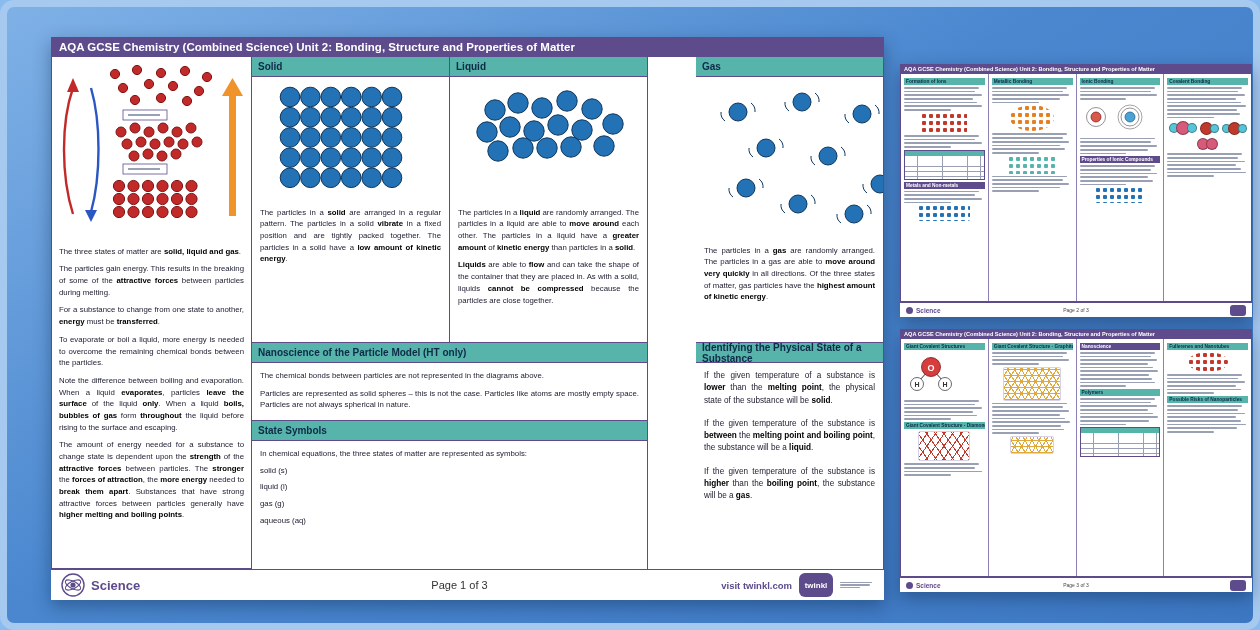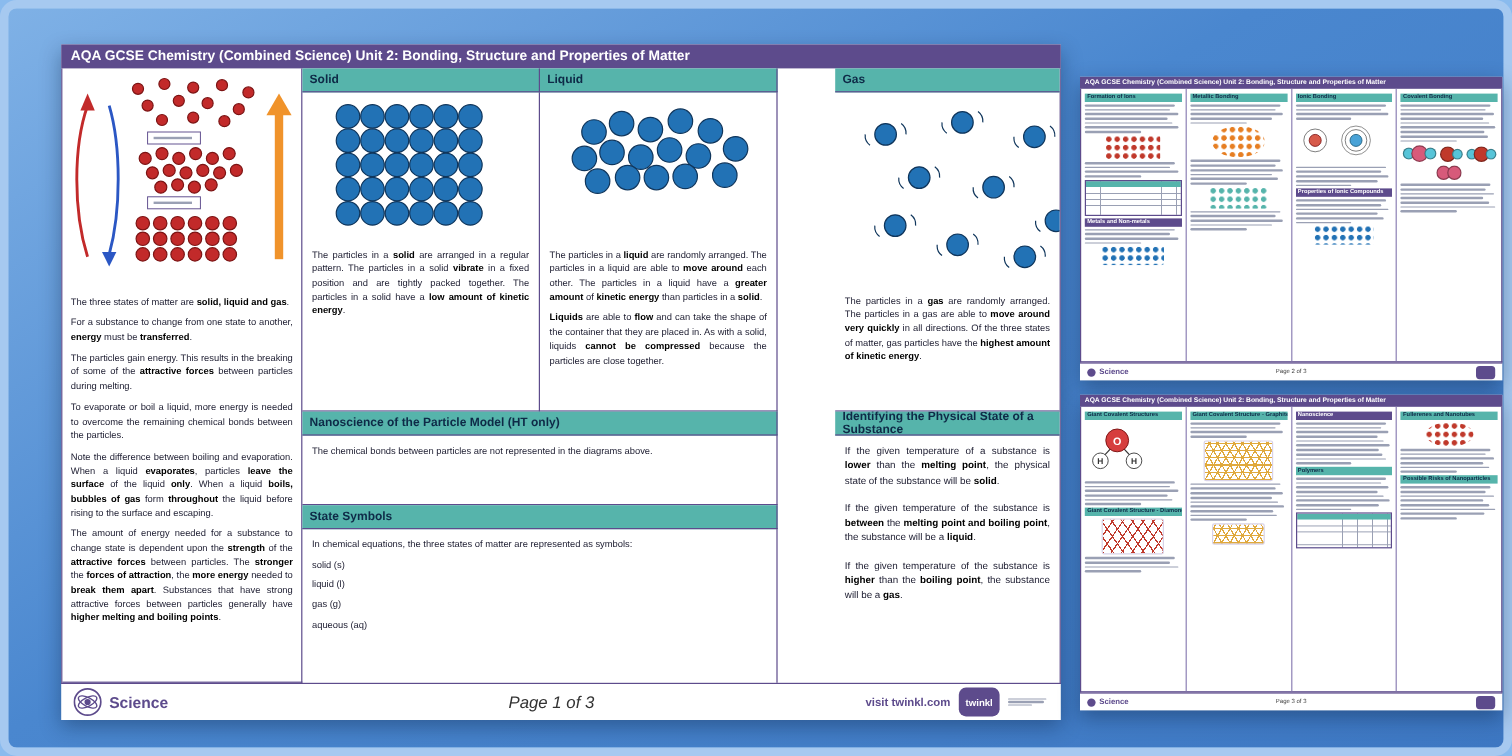--- a/index.html
+++ b/index.html
@@ -33,21 +33,21 @@
   .r1{grid-row:1}.r2{grid-row:2}.r3{grid-row:3}.r4{grid-row:4}.r5{grid-row:5}.r6{grid-row:6}
   .r46{grid-row:4/7}
   .idbody { font-size:8.2px; }
   .idbody p + p { margin-top:11px; }
   .statebody p.sym { text-align:left; margin-top:5px; }
   .statebody p.note { margin-top:7px; }
 
   
   .footer { height:30px; display:flex; align-items:center; padding:0 10px; position:relative; gap:7px; }
   .brand { display:flex; align-items:center; gap:6px; color:#5d4b8c; font-weight:bold; font-size:13px; }
-  .pagenum { position:absolute; left:0; right:16px; text-align:center; font-size:14px; color:#333;font-style:italic; }
+  .pagenum { position:absolute; left:0; right:16px; text-align:center; font-size:11px; color:#333; }
   .visit { margin-left:auto; color:#5d4b8c; font-weight:bold; font-size:9.5px; z-index:1; }
   .twinkl-badge { width:34px; height:24px; background:#5d4b8c; border-radius:6px; color:#fff;
                   font-size:8px; font-weight:bold; display:flex; align-items:center; justify-content:center; z-index:1; }
   .badge-caption { width:34px; }
   .tl { height:1.7px; background:#9aa0b4; margin:2px 0; border-radius:1px; }
   .badge-caption .tl { height:1.3px; margin:1.5px 0; }
 
   
   .thumb { display:flex; flex-direction:column; }
   .thumb2 { left:893px; top:57px; width:352px; height:253px; }
@@ -148,22 +148,22 @@
               <circle cx="118" cy="148" r="5.6" fill="#c22a2a" stroke="#7c1414" stroke-width="1"></circle>
               <circle cx="132.5" cy="148" r="5.6" fill="#c22a2a" stroke="#7c1414" stroke-width="1"></circle>
               <path d="M14,150 C2,112 2,58 14,24" fill="none" stroke="#c22a2a" stroke-width="2.4"></path>
               <polygon points="14,14 8,28 20,28" fill="#c22a2a"></polygon>
               <path d="M32,24 C42,58 42,112 32,148" fill="none" stroke="#2b57c4" stroke-width="2.4"></path>
               <polygon points="32,158 26,146 38,146" fill="#2b57c4"></polygon>
               <rect x="170" y="30" width="7" height="122" fill="#f0932b"></rect>
               <polygon points="173.5,14 163,32 184,32" fill="#f0932b"></polygon>
             </svg></div>
         <p>The three states of matter are <b>solid, liquid and gas</b>.</p>
+        <p>The particles gain energy. This results in the breaking of some of the <b>attractive forces</b> between particles during melting.</p>
         <p>For a substance to change from one state to another, <b>energy</b> must be <b>transferred</b>.</p>
-        <p>The particles gain energy. This results in the breaking of some of the <b>attractive forces</b> between particles during melting.</p>
         <p>To evaporate or boil a liquid, more energy is needed to overcome the remaining chemical bonds between the particles.</p>
         <p>Note the difference between boiling and evaporation. When a liquid <b>evaporates</b>, particles <b>leave the surface</b> of the liquid <b>only</b>. When a liquid <b>boils, bubbles of gas</b> form <b>throughout</b> the liquid before rising to the surface and escaping.</p>
         <p>The amount of energy needed for a substance to change state is dependent upon the <b>strength</b> of the <b>attractive forces</b> between particles. The <b>stronger</b> the <b>forces of attraction</b>, the <b>more energy</b> needed to <b>break them apart</b>. Substances that have strong attractive forces between particles generally have <b>higher melting and boiling points</b>.</p>
       </div>
 
       <div class="cell hdr c2 r1">Solid</div>
       <div class="cell hdr c3 r1">Liquid</div>
       <div class="cell hdr c4 r1 last">Gas</div>
 
       <div class="cell body c2 r2">
@@ -255,20 +255,21 @@
             </svg></div>
         <p>The particles in a <b>gas</b> are randomly arranged. The particles in a gas are able to <b>move around very quickly</b> in all directions. Of the three states of matter, gas particles have the <b>highest amount of kinetic energy</b>.</p>
 
       </div>
 
       <div class="cell hdr span23 r3">Nanoscience of the Particle Model (HT only)</div>
       <div class="cell hdr c4 r3 last">Identifying the Physical State of a Substance</div>
 
       <div class="cell body span23 r4">
         <p>The chemical bonds between particles are not represented in the diagrams above.</p>
+        <p>Particles are represented as solid spheres – this is not the case. Particles like atoms are mostly empty space. Particles are not always spherical in nature.</p>
       </div>
       <div class="cell body idbody c4 r46 last bottom">
         <p>If the given temperature of a substance is <b>lower</b> than the <b>melting point</b>, the physical state of the substance will be <b>solid</b>.</p>
         <p>If the given temperature of the substance is <b>between</b> the <b>melting point and boiling point</b>, the substance will be a <b>liquid</b>.</p>
         <p>If the given temperature of the substance is <b>higher</b> than the <b>boiling point</b>, the substance will be a <b>gas</b>.</p>
       </div>
 
       <div class="cell hdr span23 r5">State Symbols</div>
 
       <div class="cell body statebody span23 r6 bottom">

